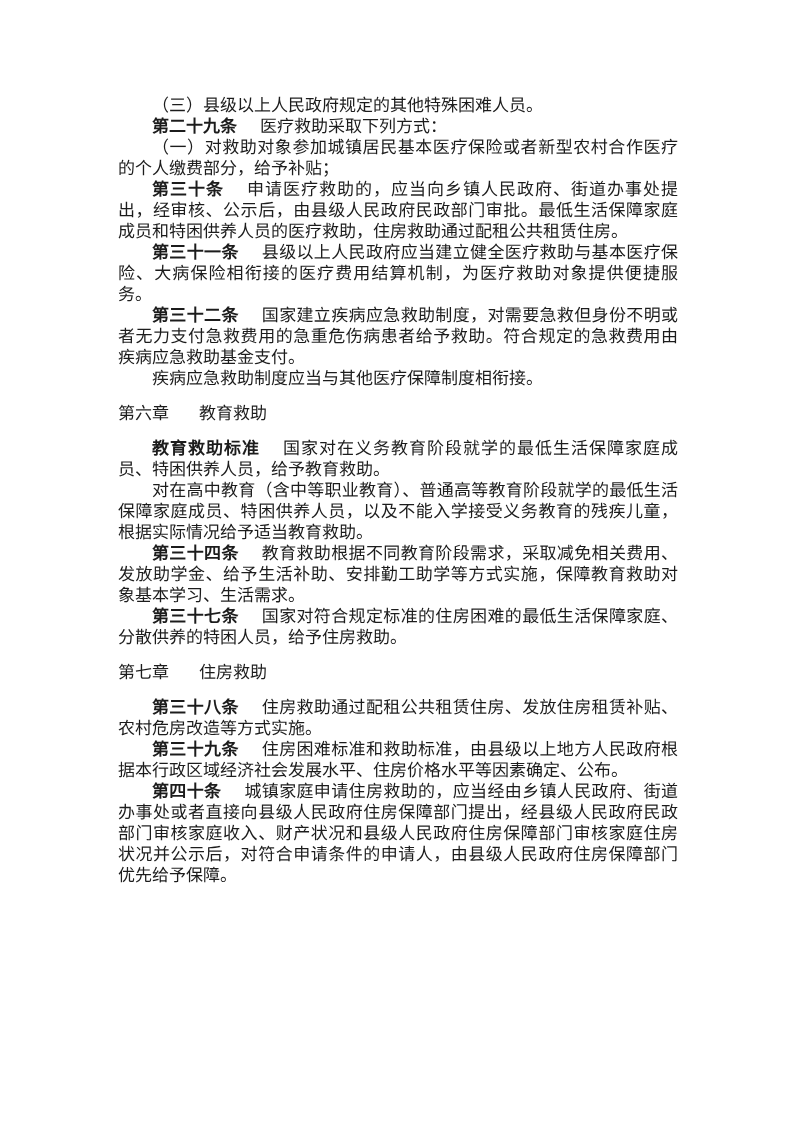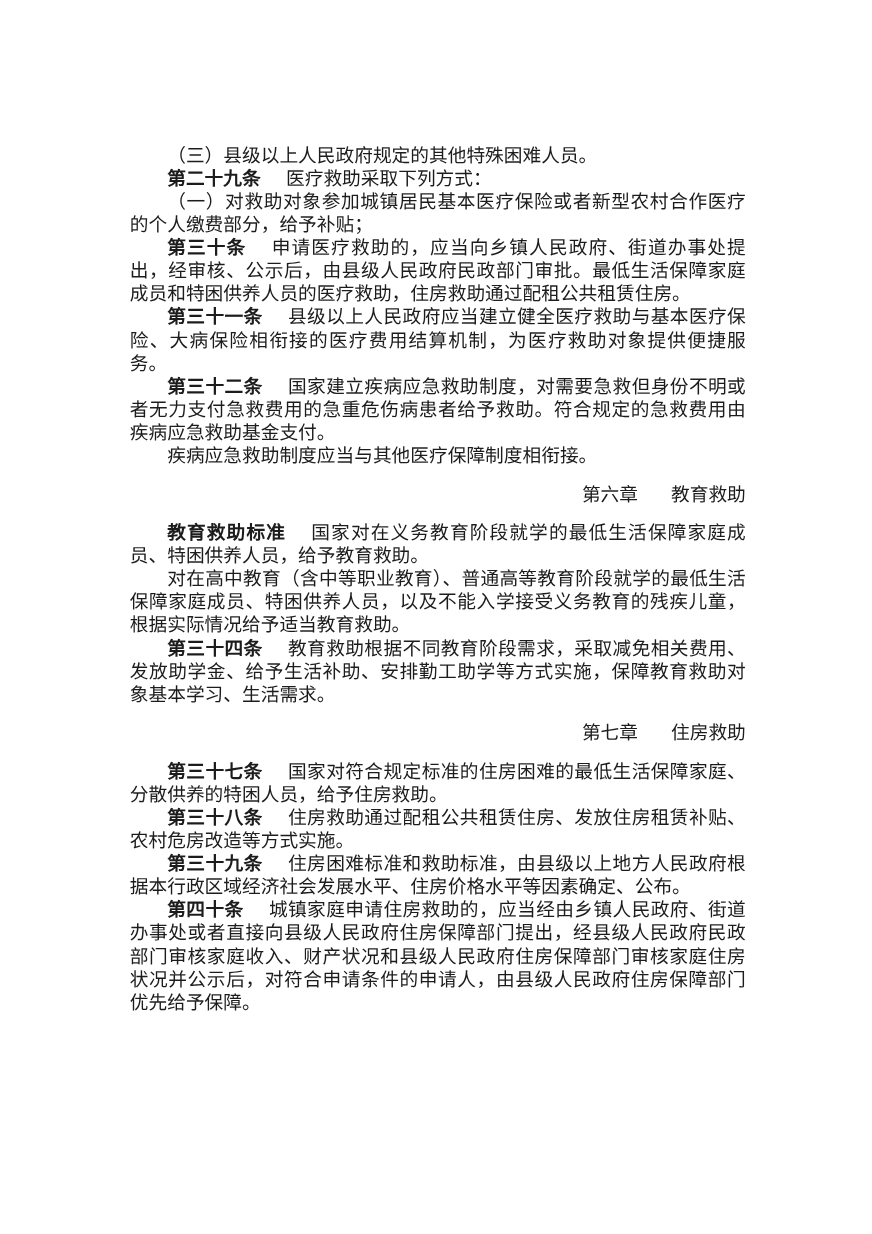--- a/index.html
+++ b/index.html
@@ -18,33 +18,32 @@
     position: absolute;
     left: 118px;
     top: 95px;
     width: 560px;
     font-family: "Liberation Serif", "DejaVu Serif", serif;
     font-size: 17px;
     line-height: 21px;
     color: #1c1c1c;
     text-align: justify;
     text-justify: inter-ideograph;
-    margin-top: 36px;
   }
   .para {
     margin: 0;
     text-indent: 2em;
   }
   .article-num {
     font-weight: bold;
     margin-right: 23px;
   }
   .chapter {
     margin: 14px 0;
-    text-align: right;
+    text-align: left;
     text-indent: 0;
   }
   .chapter-num {
     margin-right: 30px;
   }
 </style>
 </head>
 <body>
 
 <div class="page">
@@ -53,19 +52,19 @@
       <p class="para"><span class="article-num">第二十九条</span><span>医疗救助采取下列方式：</span></p>
       <p class="para">（一）对救助对象参加城镇居民基本医疗保险或者新型农村合作医疗的个人缴费部分，给予补贴；</p>
       <p class="para"><span class="article-num">第三十条</span><span>申请医疗救助的，应当向乡镇人民政府、街道办事处提出，经审核、公示后，由县级人民政府民政部门审批。最低生活保障家庭成员和特困供养人员的医疗救助，住房救助通过配租公共租赁住房。</span></p>
       <p class="para"><span class="article-num">第三十一条</span><span>县级以上人民政府应当建立健全医疗救助与基本医疗保险、大病保险相衔接的医疗费用结算机制，为医疗救助对象提供便捷服务。</span></p>
       <p class="para"><span class="article-num">第三十二条</span><span>国家建立疾病应急救助制度，对需要急救但身份不明或者无力支付急救费用的急重危伤病患者给予救助。符合规定的急救费用由疾病应急救助基金支付。</span></p>
       <p class="para">疾病应急救助制度应当与其他医疗保障制度相衔接。</p>
       <p class="para chapter"><span class="chapter-num">第六章</span><span>教育救助</span></p>
       <p class="para"><span class="article-num">教育救助标准</span><span>国家对在义务教育阶段就学的最低生活保障家庭成员、特困供养人员，给予教育救助。</span></p>
       <p class="para">对在高中教育（含中等职业教育）、普通高等教育阶段就学的最低生活保障家庭成员、特困供养人员，以及不能入学接受义务教育的残疾儿童，根据实际情况给予适当教育救助。</p>
       <p class="para"><span class="article-num">第三十四条</span><span>教育救助根据不同教育阶段需求，采取减免相关费用、发放助学金、给予生活补助、安排勤工助学等方式实施，保障教育救助对象基本学习、生活需求。</span></p>
+      <p class="para"><span class="article-num">第三十七条</span><span>国家对符合规定标准的住房困难的最低生活保障家庭、分散供养的特困人员，给予住房救助。</span></p>
       <p class="para chapter"><span class="chapter-num">第七章</span><span>住房救助</span></p>
-      <p class="para"><span class="article-num">第三十七条</span><span>国家对符合规定标准的住房困难的最低生活保障家庭、分散供养的特困人员，给予住房救助。</span></p>
       <p class="para"><span class="article-num">第三十八条</span><span>住房救助通过配租公共租赁住房、发放住房租赁补贴、农村危房改造等方式实施。</span></p>
       <p class="para"><span class="article-num">第三十九条</span><span>住房困难标准和救助标准，由县级以上地方人民政府根据本行政区域经济社会发展水平、住房价格水平等因素确定、公布。</span></p>
       <p class="para"><span class="article-num">第四十条</span><span>城镇家庭申请住房救助的，应当经由乡镇人民政府、街道办事处或者直接向县级人民政府住房保障部门提出，经县级人民政府民政部门审核家庭收入、财产状况和县级人民政府住房保障部门审核家庭住房状况并公示后，对符合申请条件的申请人，由县级人民政府住房保障部门优先给予保障。</span></p>
     </div>
 </div>
 
 </body></html>

